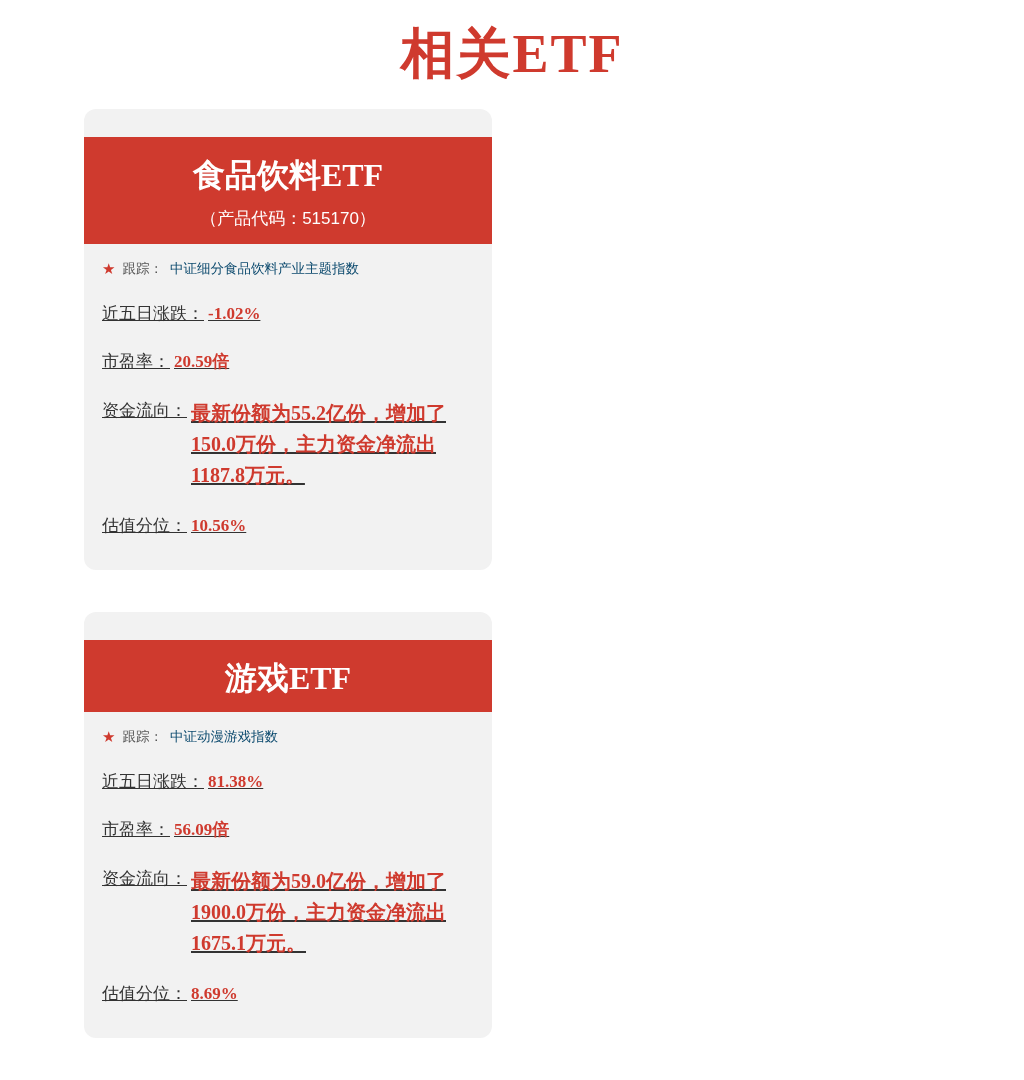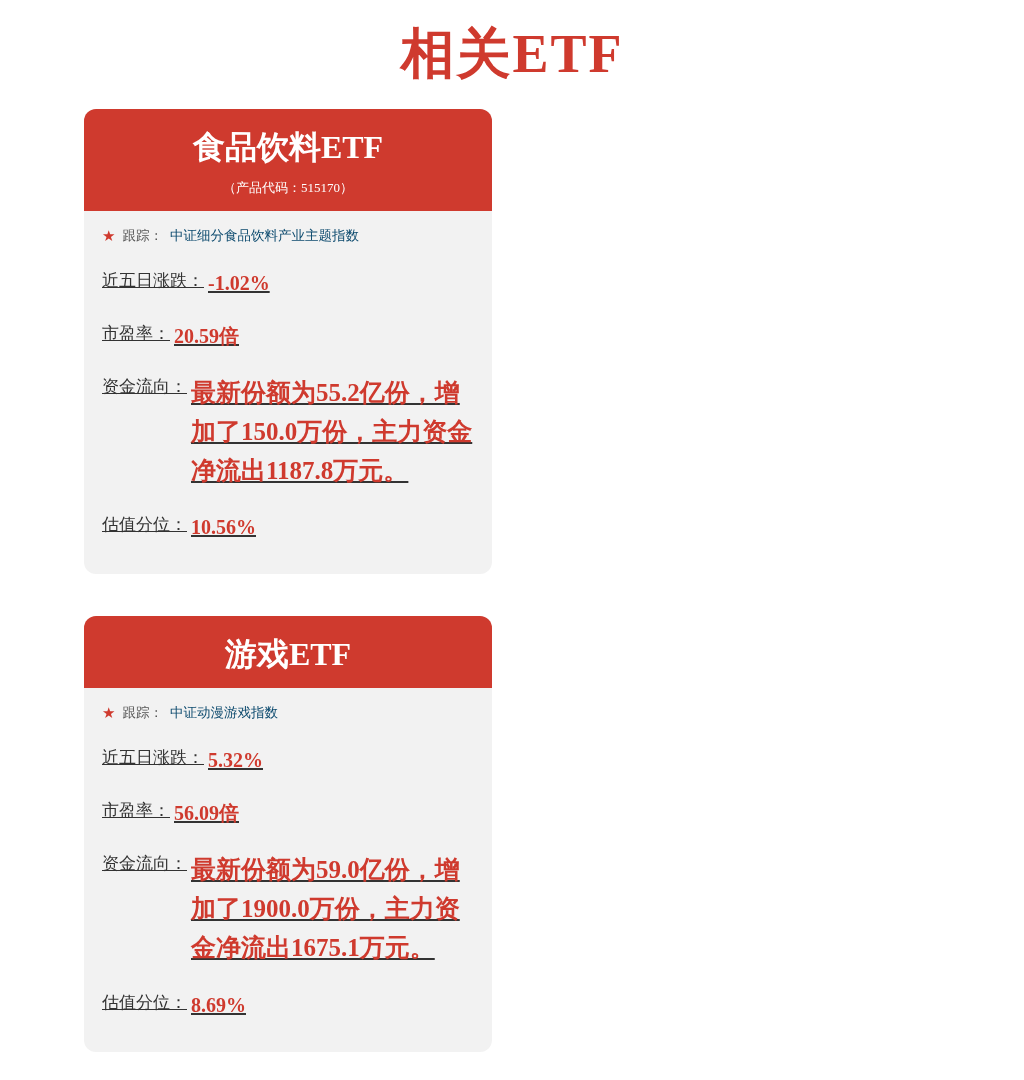--- a/index.html
+++ b/index.html
@@ -44,33 +44,34 @@
     overflow: hidden;
     box-sizing: border-box;
     display: flex;
     flex-direction: column;
   }
   .card-head {
     background: #cf3a2e;
     color: #ffffff;
     text-align: center;
     padding: 18px 10px 14px 10px;
+    margin-top: 28px;
   }
   .card-title {
     font-size: 32px;
     font-weight: bold;
     line-height: 1.25;
     font-family: "Liberation Serif", serif;
     white-space: nowrap;
     overflow: hidden;
   }
   .card-code {
-    font-size: 13px;
+    font-size: 17px;
     margin-top: 12px;
-    font-family: Liberation Serif, serif;
+    font-family: Liberation Sans, sans-serif;
   }
   .card-body {
     padding: 16px 18px 20px 18px;
   }
   .track-row {
     display: flex;
     align-items: center;
     gap: 7px;
     font-size: 13.5px;
     color: #444;
@@ -96,26 +97,26 @@
   }
   .metric .label {
     color: #333;
     white-space: nowrap;
     flex: 0 0 auto;
     padding-top: 1px;
   }
   .metric .value {
     color: #cf3a2e;
     font-weight: bold;
-    font-size: 20px;
+    font-size: 17px;
     line-height: 1.55;
     padding-left: 4px;
   }
   .metric.flow .value {
-    font-size: 25px;
+    font-size: 20px;
   }
 </style>
 </head>
 <body>
 
 <div class="page">
 
   <div class="page-title">相关ETF</div>
 
   <div class="grid">
@@ -155,21 +156,21 @@
         <div class="card-title">游戏ETF</div>
       </div>
       <div class="card-body">
         <div class="track-row">
           <span class="star-icon">★</span>
           <span class="track-label">跟踪：</span>
           <span class="track-value">中证动漫游戏指数</span>
         </div>
         <div class="metric">
           <span class="label">近五日涨跌：</span>
-          <span class="value">5.32%</span>
+          <span class="value">81.38%</span>
         </div>
         <div class="metric">
           <span class="label">市盈率：</span>
           <span class="value">56.09倍</span>
         </div>
         <div class="metric flow">
           <span class="label">资金流向：</span>
           <span class="value">最新份额为59.0亿份，增加了1900.0万份，主力资金净流出1675.1万元。</span>
         </div>
         <div class="metric">

